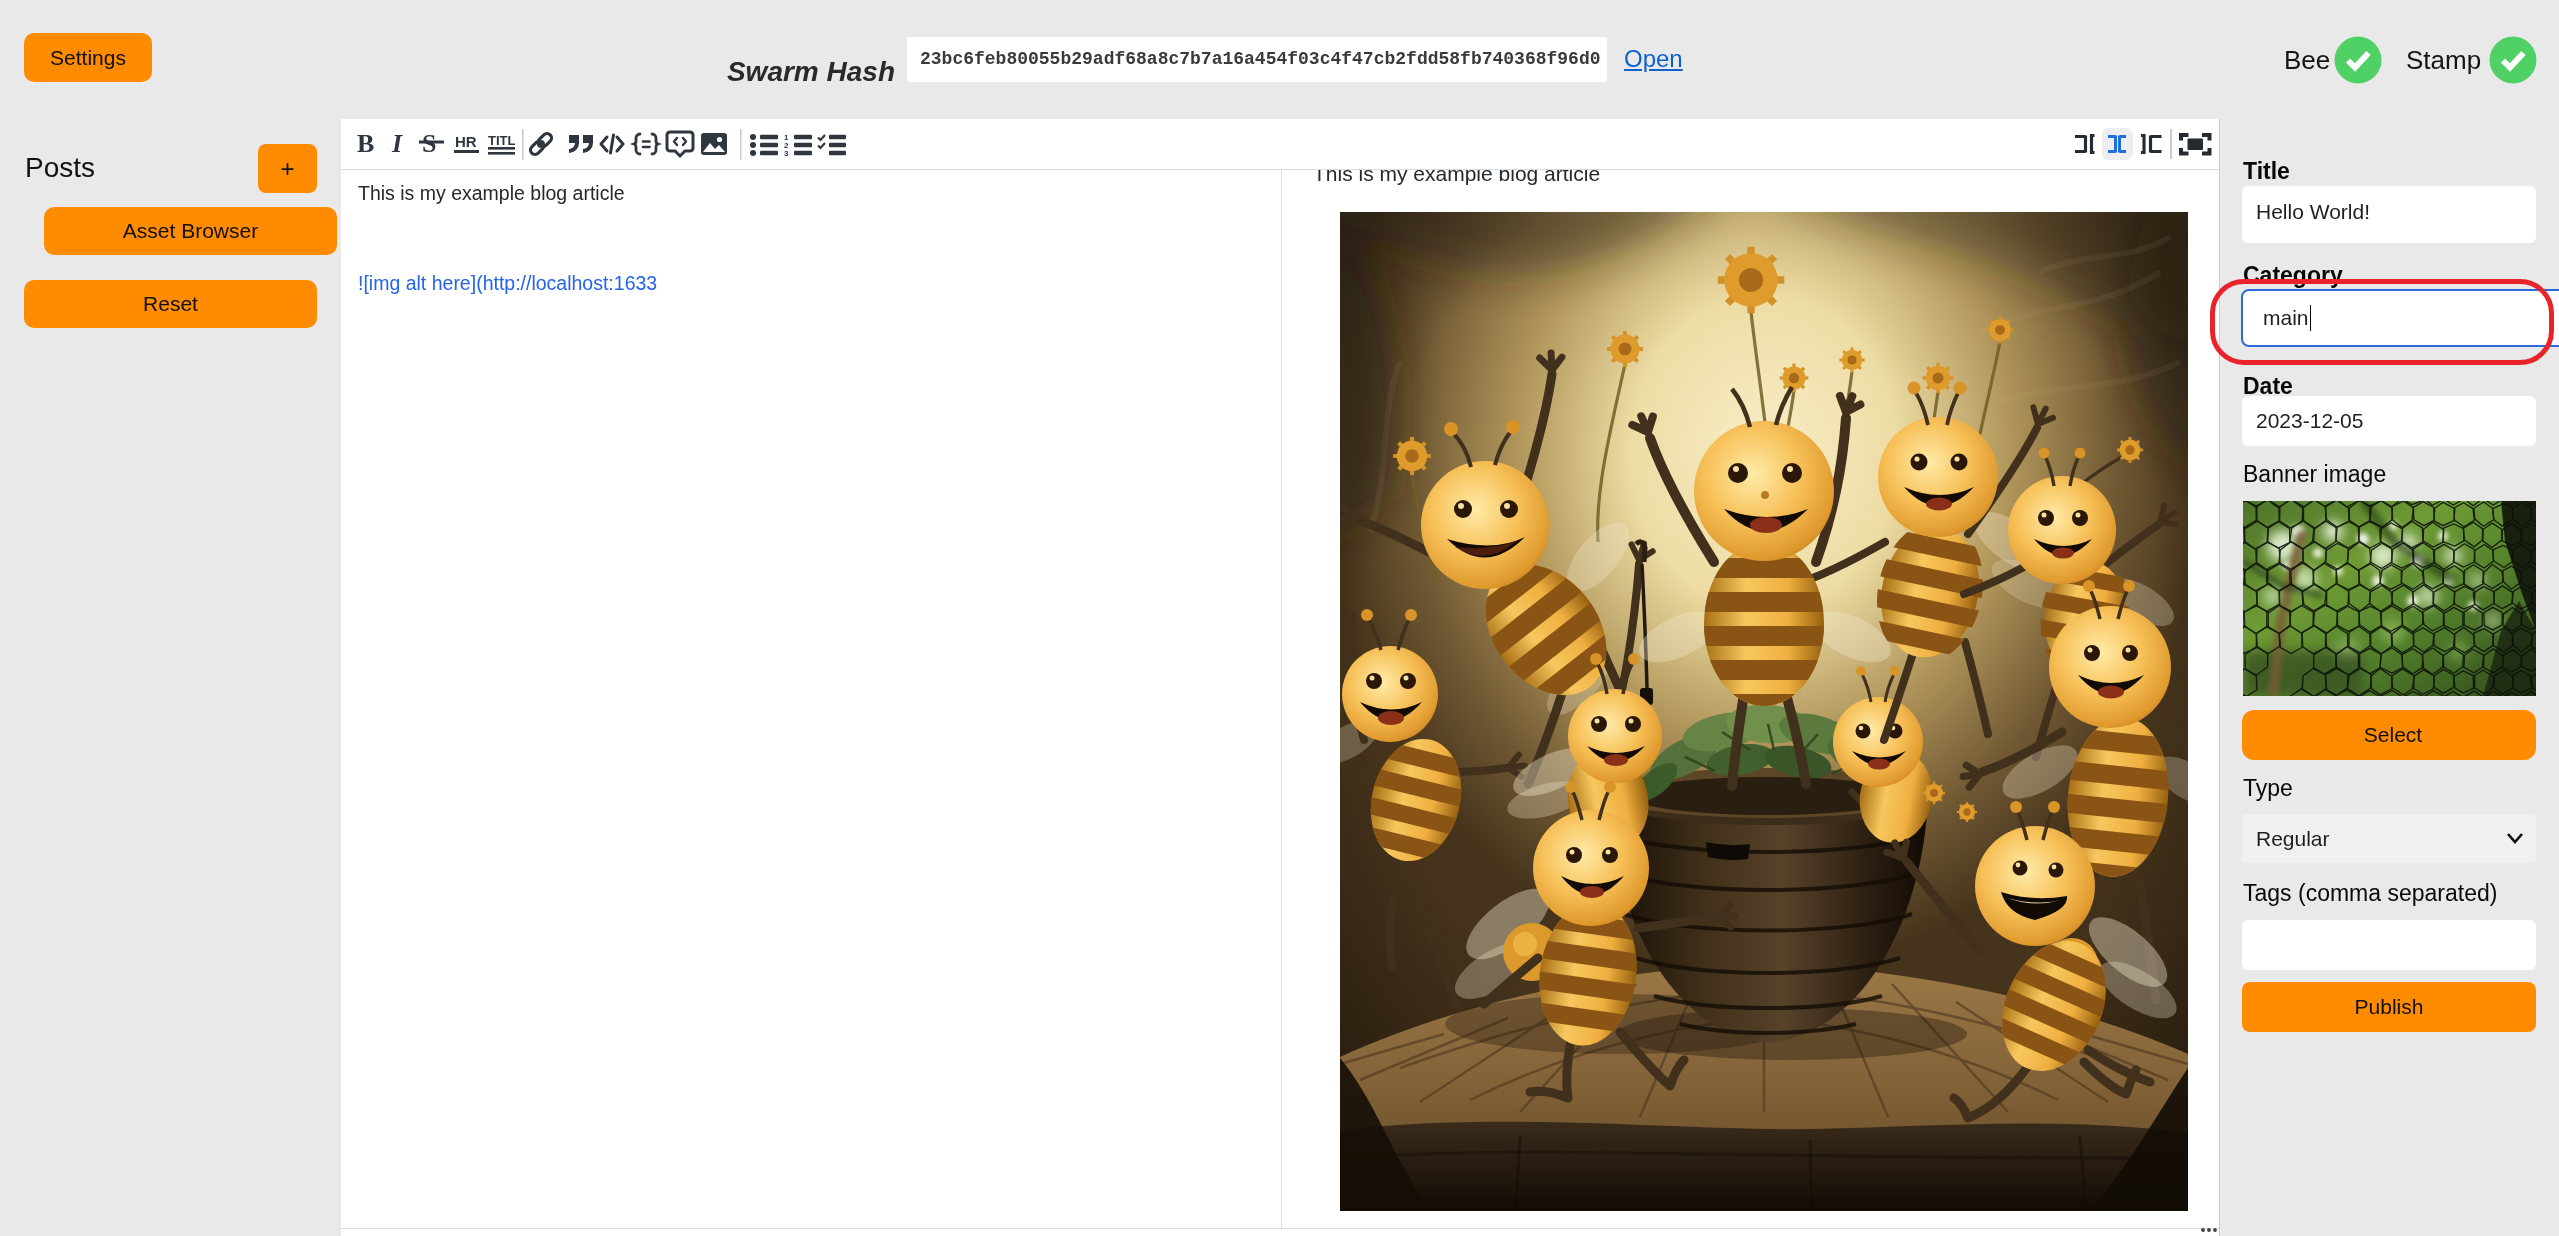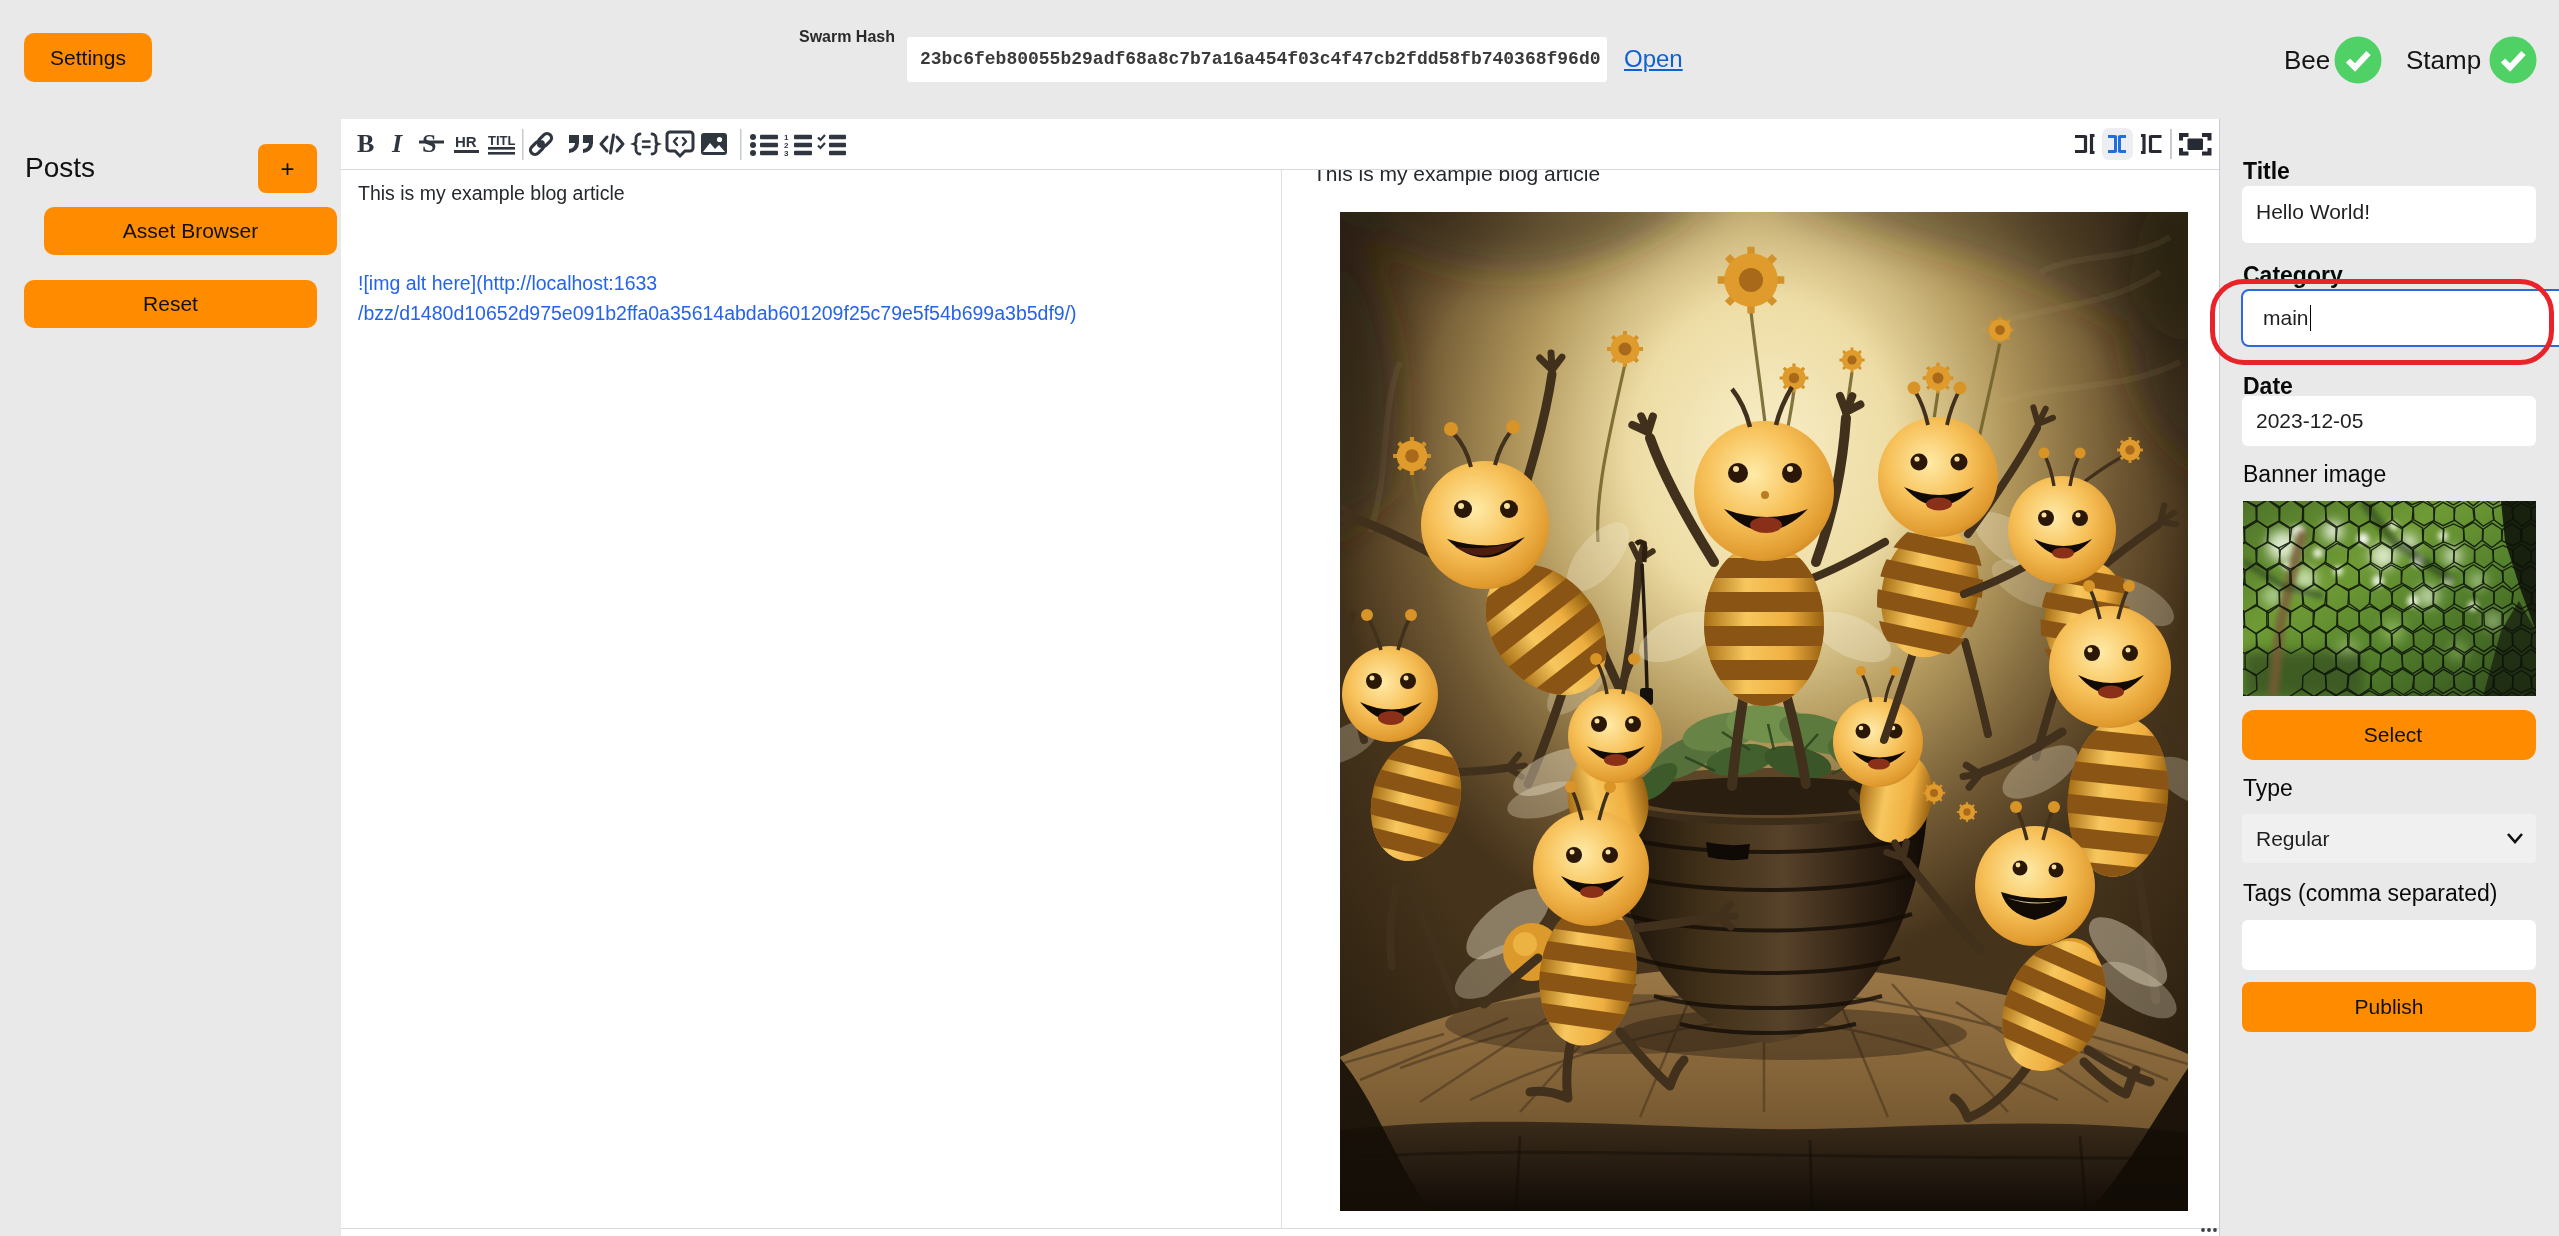--- a/index.html
+++ b/index.html
@@ -9,21 +9,21 @@
   .btn { background:#ff8c00; border-radius:10px; color:#101010; display:flex; align-items:center; justify-content:center; font-size:21px; }
   input, .inputbox { background:#fff; border:none; border-radius:6px; }
   .label-b { font-weight:bold; font-size:23px; color:#090909;margin-top:12px; }
   .label-n { font-weight:normal; font-size:23px; color:#090909; }
 </style>
 </head>
 <body>
 
 <div class="abs btn" style="left:24px; top:33px; width:128px; height:49px;">Settings</div>
 
-<div class="abs" style="left:600px; top:28px; width:295px; text-align:right; font-size:16px; font-weight:600; color:#2a2a2a;">Swarm Hash</div>
+<div class="abs" style="left:600px; top:56px; width:295px; text-align:right; font-size:28px; font-weight:600; color:#2a2a2a;font-style:italic;">Swarm Hash</div>
 <div class="abs" style="left:907px; top:37px; width:700px; height:45px; background:#fff; border-radius:3px; overflow:hidden;">
   <div style="font-family:'Liberation Mono', monospace; font-size:18px; font-weight:bold; color:#3a3a3a; line-height:45px; padding-left:13px; white-space:nowrap;">23bc6feb80055b29adf68a8c7b7a16a454f03c4f47cb2fdd58fb740368f96d0</div>
 </div>
 <a class="abs" style="left:1624px; top:45px; font-size:24px; color:#0d62d0; text-decoration:underline;">Open</a>
 
 <div class="abs" style="left:2284px; top:45px; font-size:26px; color:#151515;">Bee</div>
 <svg class="abs" style="left:2334px; top:36px;" width="48" height="48" viewBox="0 0 48 48">
   <circle cx="24" cy="24" r="23.5" fill="#4fd165"></circle>
   <path d="M14 24.5 L21 31.5 L34.5 17" stroke="#fff" stroke-width="6" fill="none"></path>
 </svg>
@@ -145,21 +145,20 @@
     </g>
     <rect x="1846.5" y="19.5" width="15.5" height="11.5" rx="1" fill="#262b33"></rect>
   </g>
 </svg>
 
 <div class="abs" style="left:358px; top:178px; width:900px; font-size:19.5px; line-height:30px; color:#24292e;">
   <div>This is my example blog article</div>
   <div>&nbsp;</div>
     <div>&nbsp;</div>
   <div style="color:#2563eb;">![img alt here](http://localhost:1633</div>
-  <div style="color:#2563eb;">/bzz/d1480d10652d975e091b2ffa0a35614abdab601209f25c79e5f54b699a3b5df9/)</div>
 </div>
 
 <div class="abs" style="left:1281px; top:170px; width:1px; height:1058px; background:#dcdfe3;"></div>
 
 <div class="abs" style="left:1282px; top:170px; width:936px; height:1058px; background:#fff; overflow:hidden;">
   <div style="position:absolute; left:31px; top:-8px; font-size:21px; color:#24292e;">This is my example blog article</div>
   <svg style="position:absolute; left:58px; top:42px;" width="848" height="999" viewBox="0 0 848 999">
   <defs>
     <radialGradient id="glow" cx="0.5" cy="0.24" r="0.52">
       <stop offset="0" stop-color="#f8eec8"></stop>

